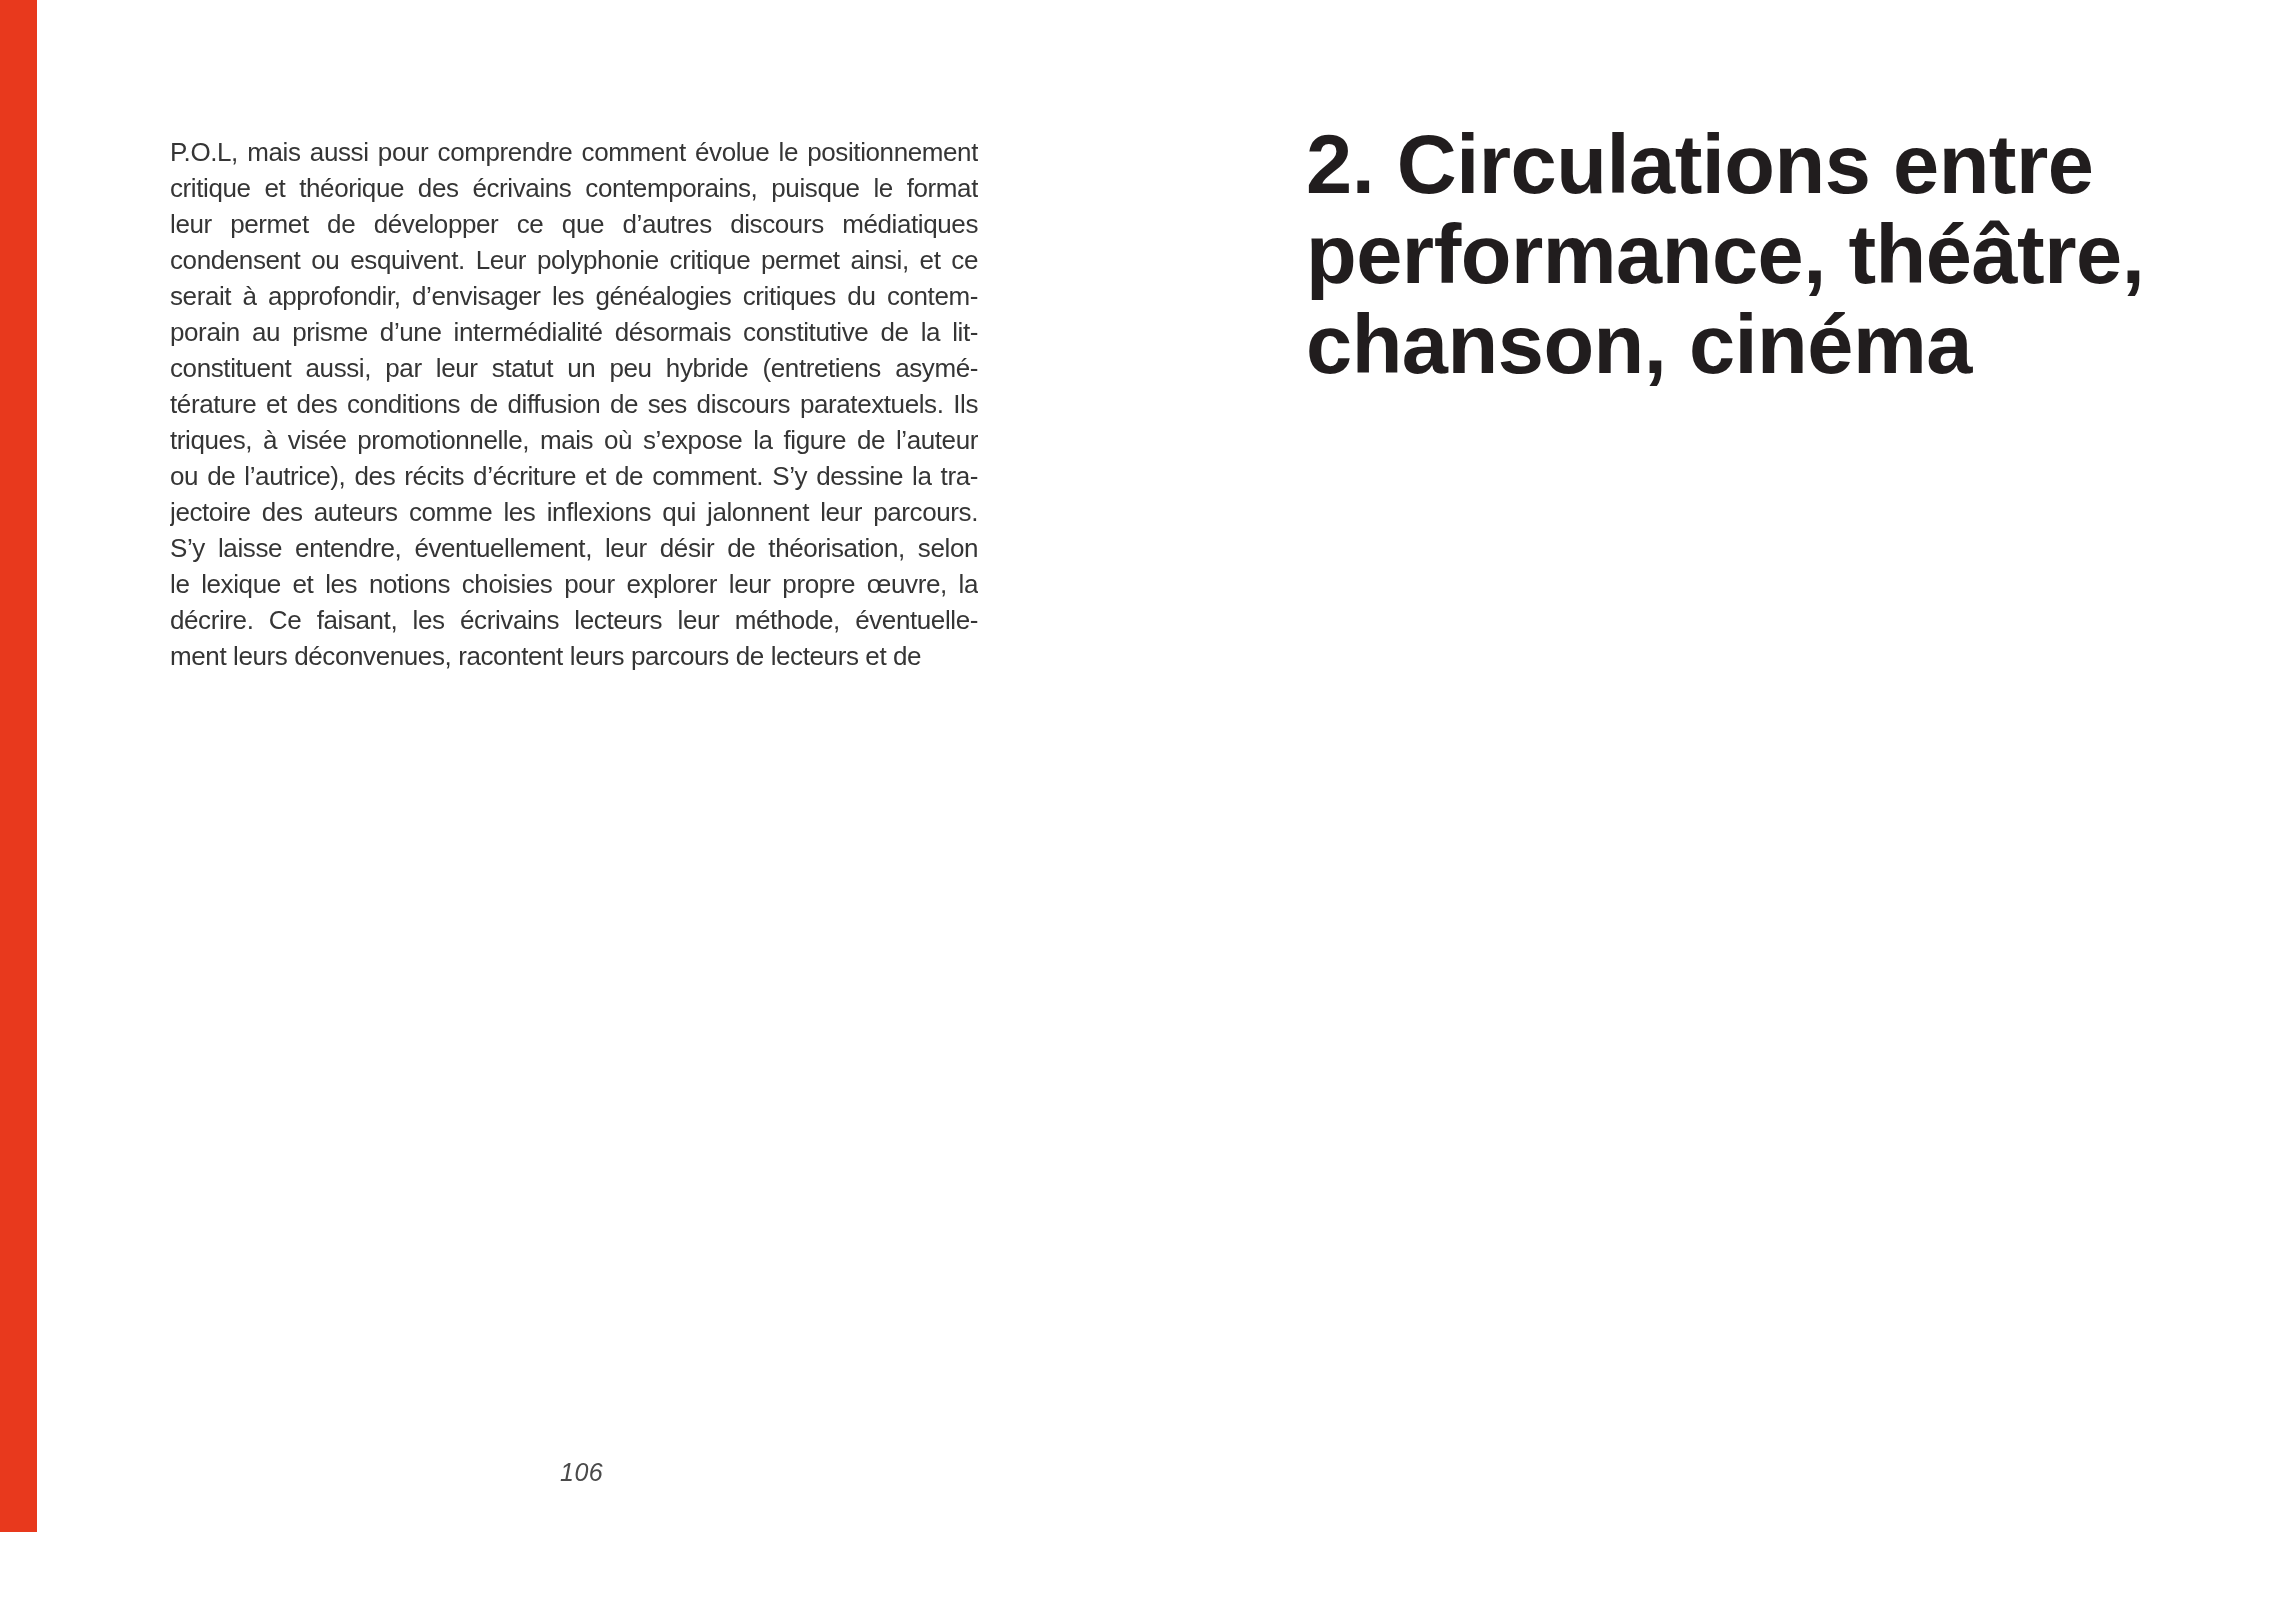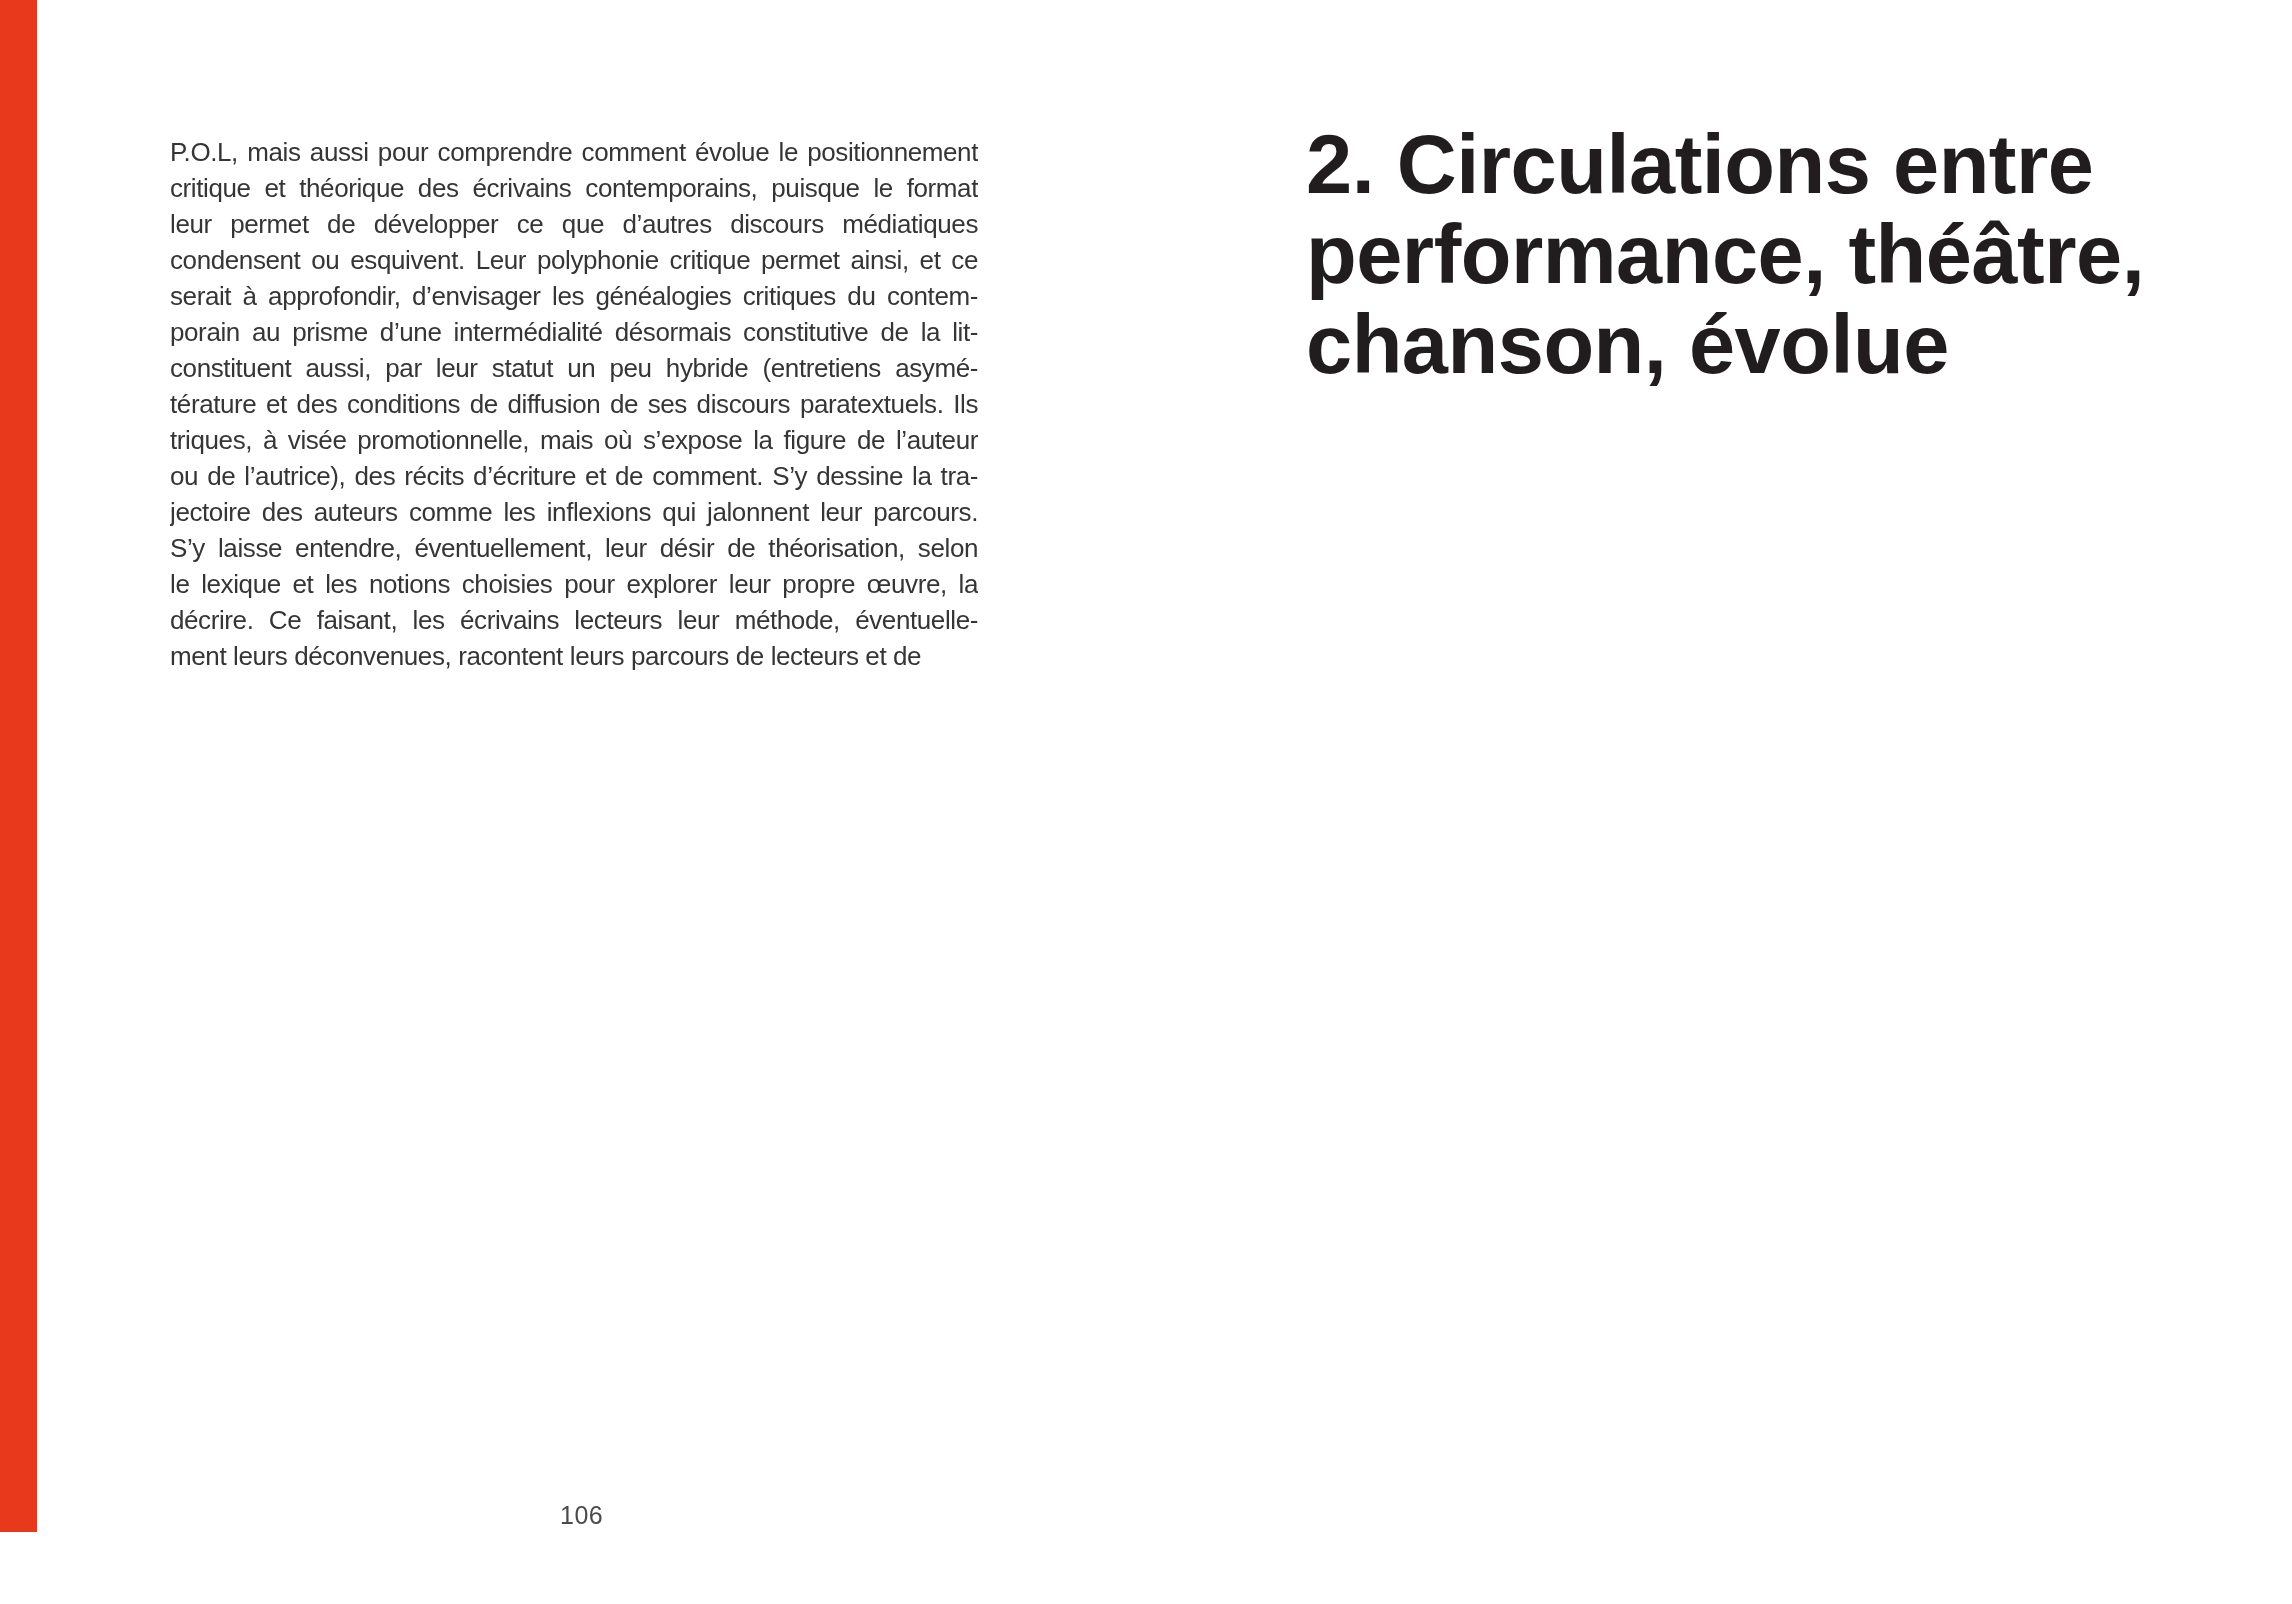--- a/index.html
+++ b/index.html
@@ -52,25 +52,26 @@
     display: inline-block;
     width: 100%;
     height: 0;
   }
   .body-line:last-child { text-align: left; }
   .body-line:last-child::after { content: none; }
 
   .page-number {
     position: absolute;
     left: 523px;            
-    top: 1503px;
+    top: 1460px;
     font-size: 25px;
     line-height: 25px;
     letter-spacing: 0.5px;
     color: var(--color-page_number, #4a4a4a);
+    font-style: italic;
   }
 
   .chapter-title {
     position: absolute;
     left: 160px;            
     top: 120px;
     font-size: 83px;
     font-weight: 700;
     line-height: 90px;
     letter-spacing: -0.5px;
@@ -107,18 +108,18 @@
         <div class="body-line">ment leurs déconvenues, racontent leurs parcours de lecteurs et de</div>
       </div>
 
     <div class="page-number">106</div>
   </div>
 
   <div class="right-page">
     <h1 class="chapter-title">
         <div class="chapter-title-line">2. Circulations entre</div>
         <div class="chapter-title-line">performance, théâtre,</div>
-        <div class="chapter-title-line">chanson, évolue</div>
+        <div class="chapter-title-line">chanson, cinéma</div>
       </h1>
   </div>
 
 </div>
 
 
 </body></html>

